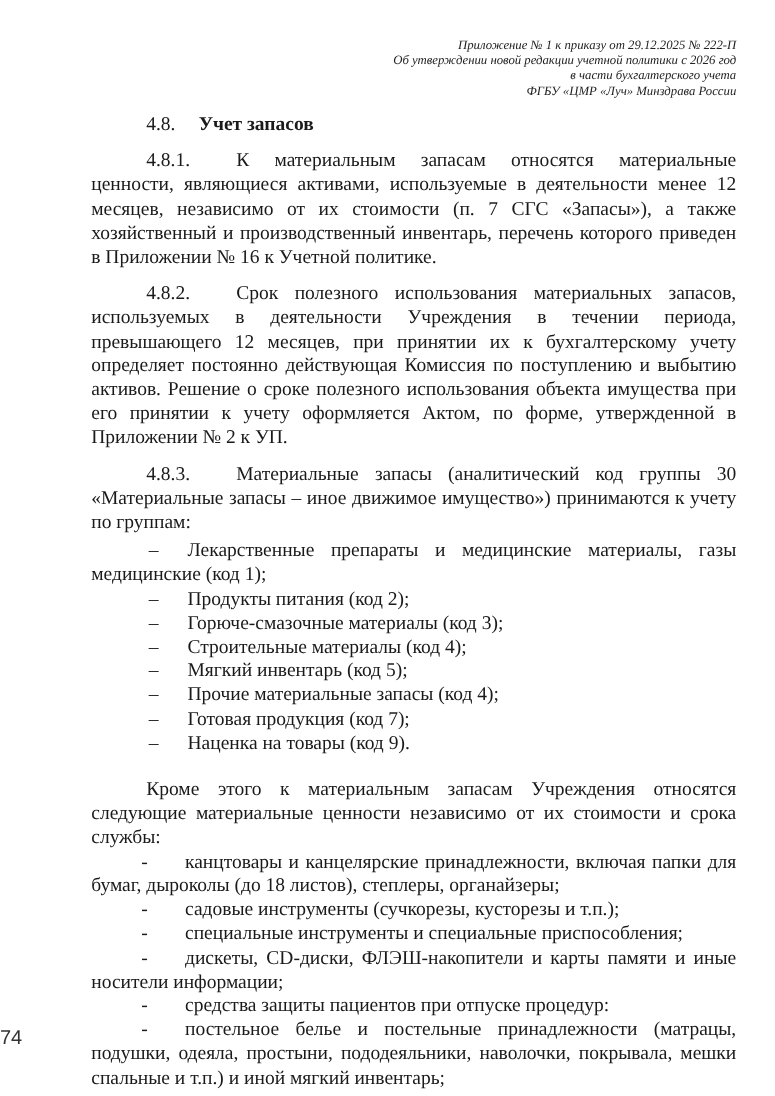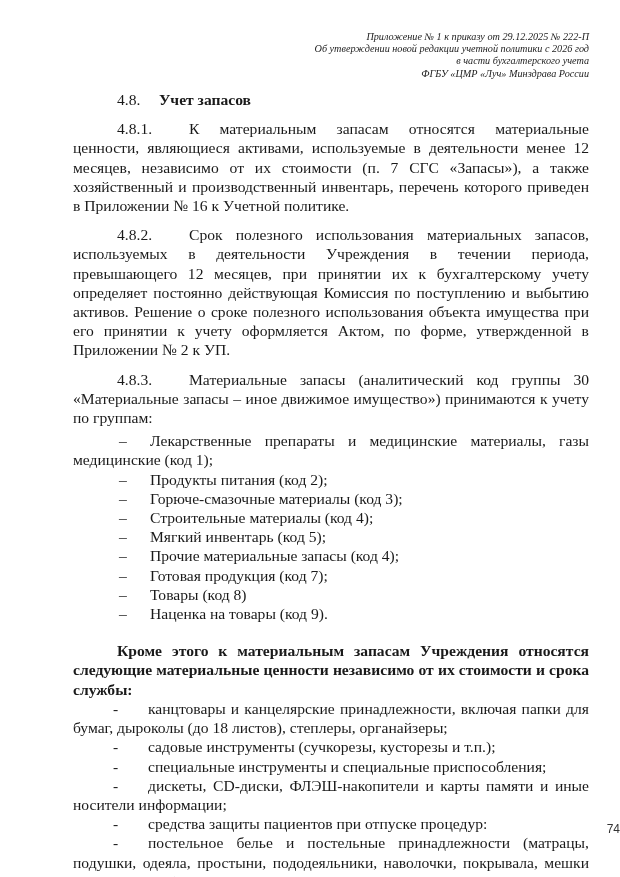--- a/index.html
+++ b/index.html
@@ -24,25 +24,25 @@
   .para {
     text-align: justify; text-indent: 44px; margin: 0 0 10px 0;
   }
   .para .pnum { display: inline-block; width: 72px; text-indent: 0; }
   .item {
     text-align: justify; margin: 0; text-indent: 46px;
   }
   .item .dash { display: inline-block; width: 31px; text-indent: 0; }
   .item2 .dash { width: 35px; }
   .item2 { text-indent: 40px; }
-  .plain-para { text-align: justify; text-indent: 44px; margin: 10px 0 0 0; font-weight: bold; }
+  .plain-para { text-align: justify; text-indent: 44px; margin: 10px 0 0 0; }
   .page-num {
     position: absolute; left: 0; width: 620px; top: 822px;
-    text-align: right; font-family: "Liberation Sans", sans-serif;
-    font-size: 12px; color: #333;
+    text-align: left; font-family: "Liberation Sans", sans-serif;
+    font-size: 16px; color: #333;
   }
   .list { margin: 0 0 10px 0; }
   .list2 { margin: 0; }
 </style>
 </head>
 <body>
 
 <div class="header">
   <div>Приложение № 1 к приказу от 29.12.2025 № 222-П</div>
   <div>Об утверждении новой редакции учетной политики с 2026 год</div>
@@ -63,21 +63,20 @@
   <p class="para" style="margin-bottom:4px"><span class="pnum">4.8.3.</span><span>Материальные запасы (аналитический код группы 30 «Материальные запасы – иное движимое имущество») принимаются к учету по группам:</span></p>
 
   <div class="list">
     <p class="item"><span class="dash">–</span><span>Лекарственные препараты и медицинские материалы, газы медицинские (код 1);</span></p>
     <p class="item"><span class="dash">–</span><span>Продукты питания (код 2);</span></p>
     <p class="item"><span class="dash">–</span><span>Горюче-смазочные материалы (код 3);</span></p>
     <p class="item"><span class="dash">–</span><span>Строительные материалы (код 4);</span></p>
     <p class="item"><span class="dash">–</span><span>Мягкий инвентарь (код 5);</span></p>
     <p class="item"><span class="dash">–</span><span>Прочие материальные запасы (код 4);</span></p>
     <p class="item"><span class="dash">–</span><span>Готовая продукция (код 7);</span></p>
-    <p class="item"><span class="dash">–</span><span>Товары (код 8)</span></p>
     <p class="item"><span class="dash">–</span><span>Наценка на товары (код 9).</span></p>
   </div>
 
   <p class="plain-para" style="margin-top:18px">Кроме этого к материальным запасам Учреждения относятся следующие материальные ценности независимо от их стоимости и срока службы:</p>
 
   <div class="list2">
     <p class="item item2"><span class="dash">-</span><span>канцтовары и канцелярские принадлежности, включая папки для бумаг, дыроколы (до 18 листов), степлеры, органайзеры;</span></p>
     <p class="item item2"><span class="dash">-</span><span>садовые инструменты (сучкорезы, кусторезы и т.п.);</span></p>
     <p class="item item2"><span class="dash">-</span><span>специальные инструменты и специальные приспособления;</span></p>
     <p class="item item2"><span class="dash">-</span><span>дискеты, CD-диски, ФЛЭШ-накопители и карты памяти и иные носители информации;</span></p>

